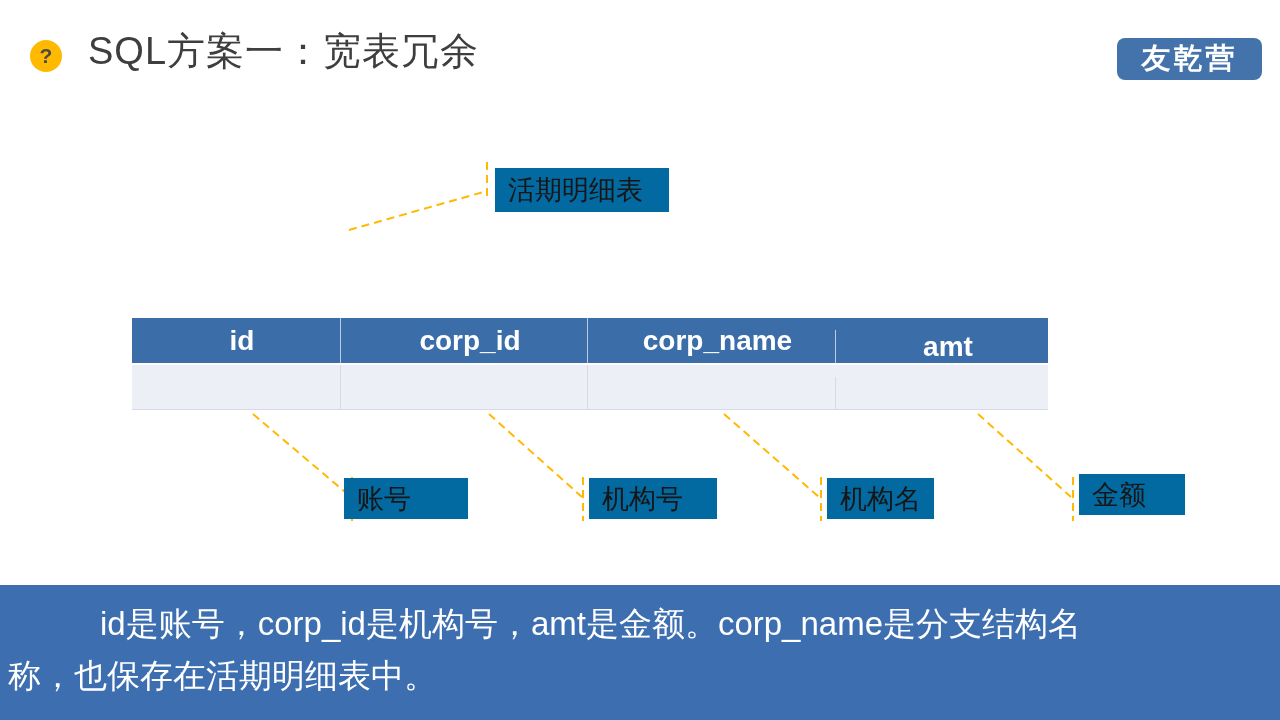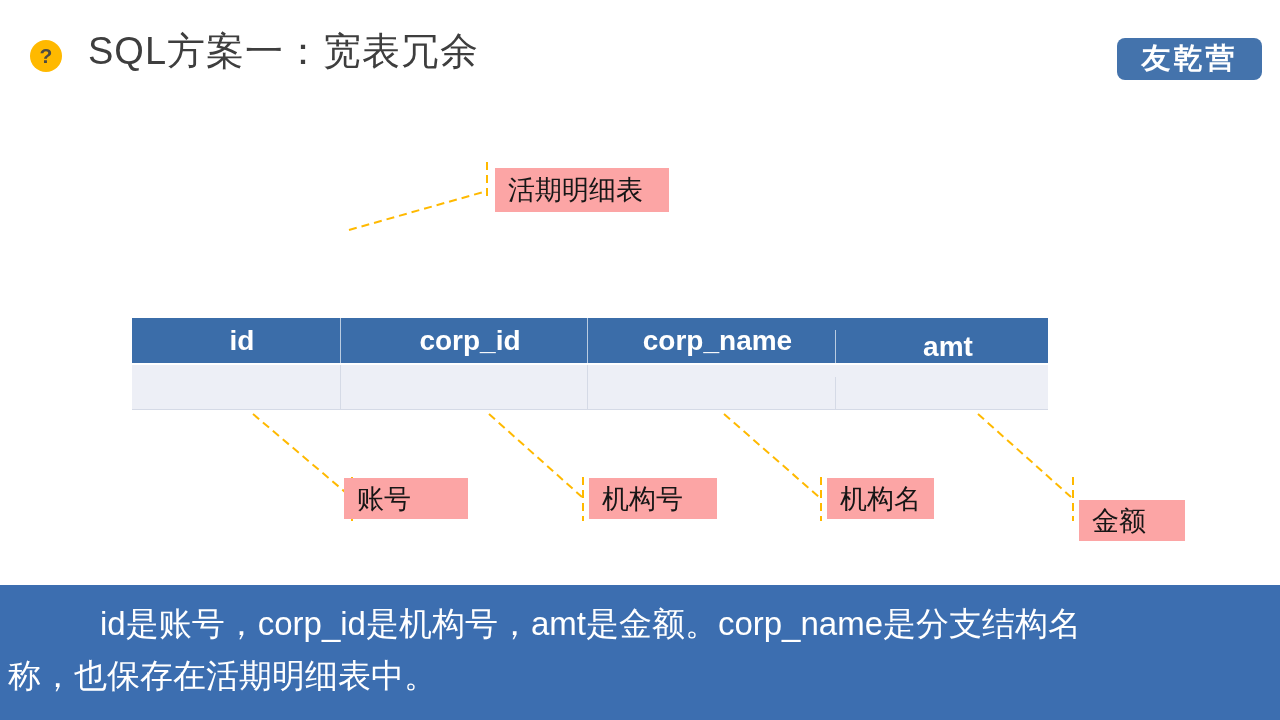--- a/index.html
+++ b/index.html
@@ -36,30 +36,30 @@
     pointer-events:none;
   }
   
   .table-name-box{
     position:absolute;left:137px;top:229px;
     width:211px;height:73px;background:#FFC000;
     display:flex;align-items:center;justify-content:center;
     font-size:40px;color:#141414;
   }
   .callout{
-    position:absolute;background:#fca5a5;color:#161616;
+    position:absolute;background:#0369a1;color:#161616;
     display:flex;align-items:center;
     padding-left:13px;box-sizing:border-box;
     font-size:27px;
   }
   .callout-top{left:495px;top:168px;width:174px;height:44px;}
   .callout-c0{left:344px;top:478px;width:124px;height:41px;}
   .callout-c1{left:589px;top:478px;width:128px;height:41px;}
   .callout-c2{left:827px;top:478px;width:107px;height:41px;}
-  .callout-c3{left:1079px;top:500px;width:106px;height:41px;}
+  .callout-c3{left:1079px;top:474px;width:106px;height:41px;}
   
   .erd-table{position:absolute;left:132px;top:318px;width:916px;}
   .thead{display:flex;background:#3B6DA9;height:45px;}
   .th{
     display:flex;align-items:center;justify-content:center;
     color:#FFFFFF;font-size:28px;font-weight:bold;
     box-sizing:border-box;
     padding-left:12px;
   }
   .th + .th{border-left:1px solid rgba(255,255,255,0.65);}

